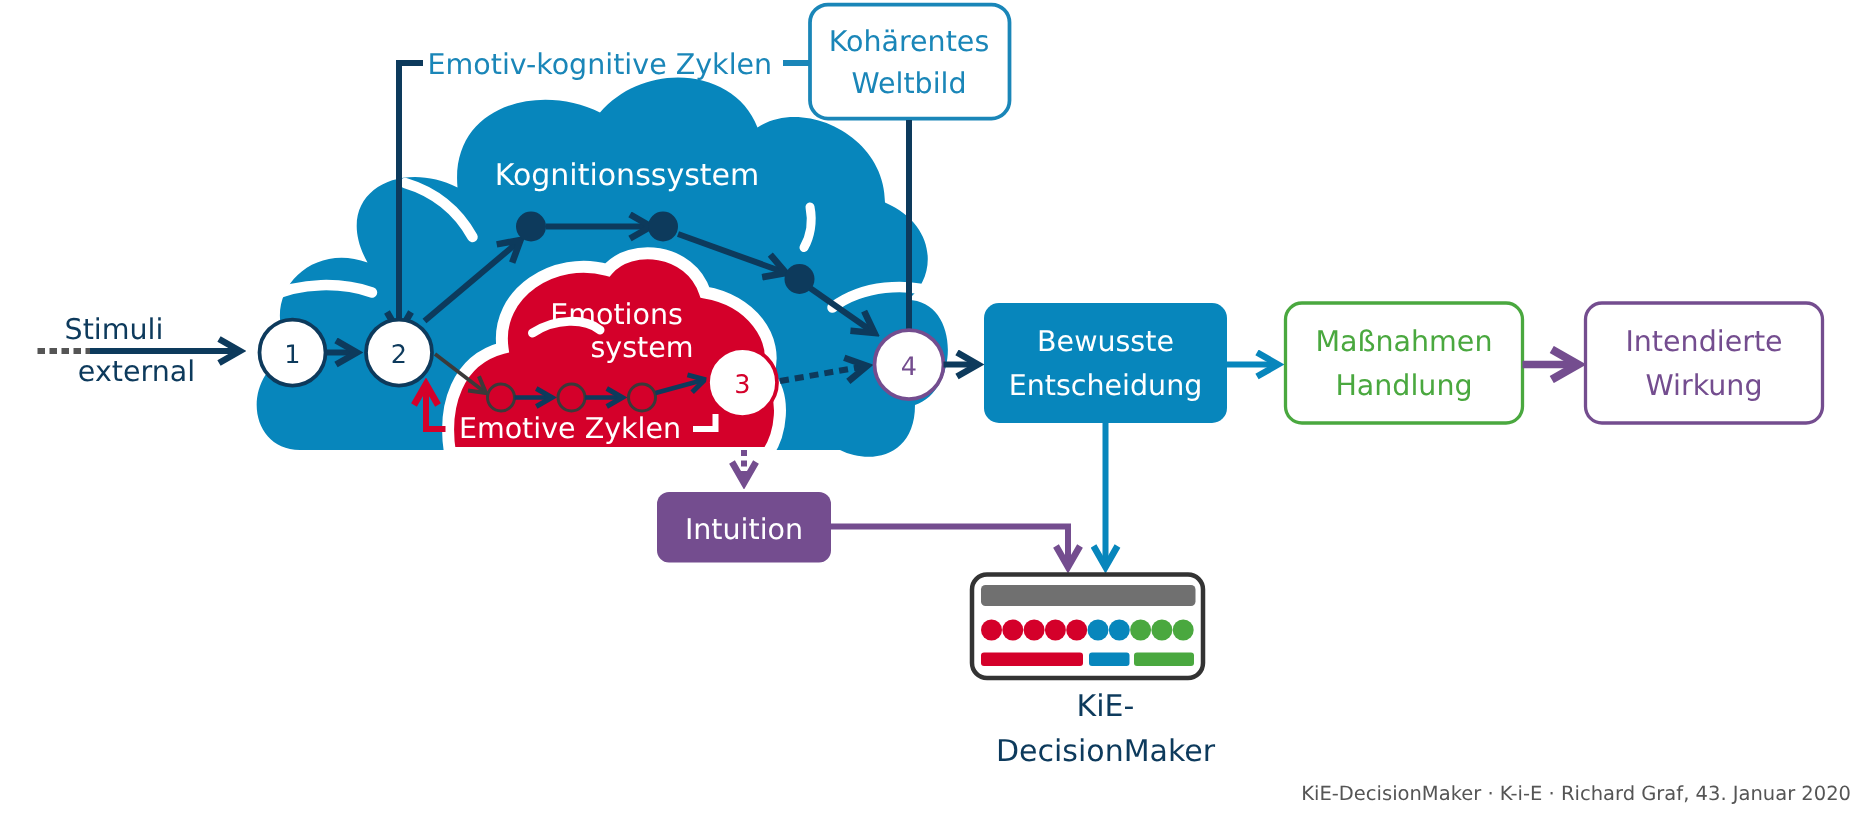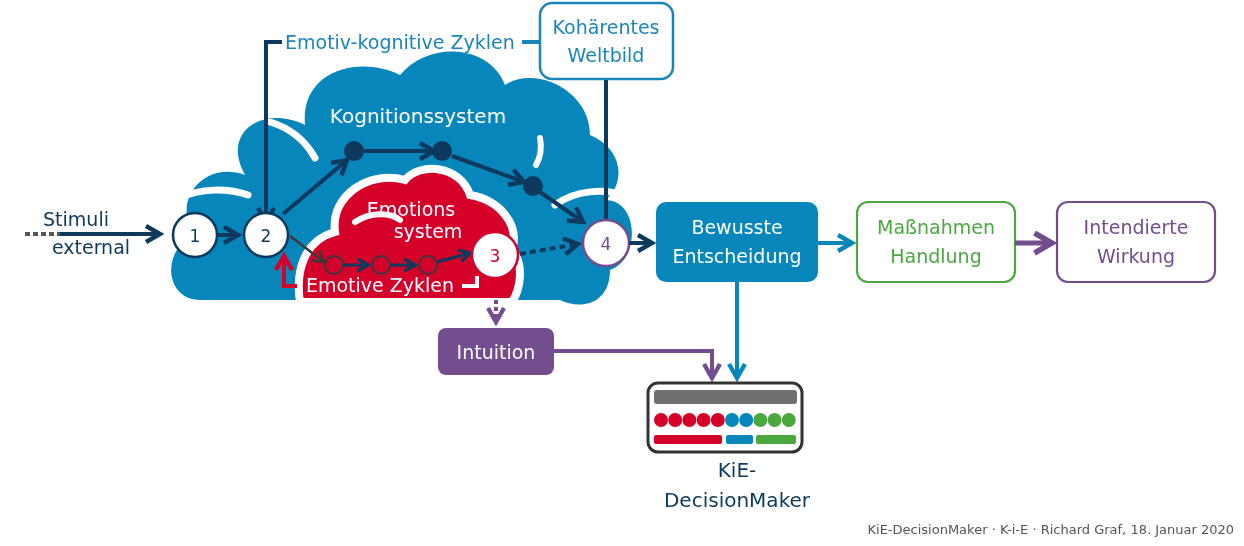--- a/index.html
+++ b/index.html
@@ -177,13 +177,13 @@
       <circle cx="774.6" cy="420" r="7" fill="#4aa83f"></circle>
       <circle cx="788.8" cy="420" r="7" fill="#4aa83f"></circle>
       <rect x="654" y="435" width="68" height="9" rx="2" fill="#d4002a"></rect>
       <rect x="726" y="435" width="27" height="9" rx="2" fill="#0786bc"></rect>
       <rect x="756" y="435" width="40" height="9" rx="2" fill="#4aa83f"></rect>
     </g>
   <text class="t" x="737" y="477" fill="#0d3a5c" font-size="20" text-anchor="middle">KiE-</text>
   <text class="t" x="737" y="507" fill="#0d3a5c" font-size="20" text-anchor="middle">DecisionMaker</text>
 </svg>
 
-<div class="footer">KiE-DecisionMaker · K-i-E · Richard Graf, 18. Januar 2020</div>
+<div class="footer">KiE-DecisionMaker · K-i-E · Richard Graf, 43. Januar 2020</div>
 
 </body></html>

